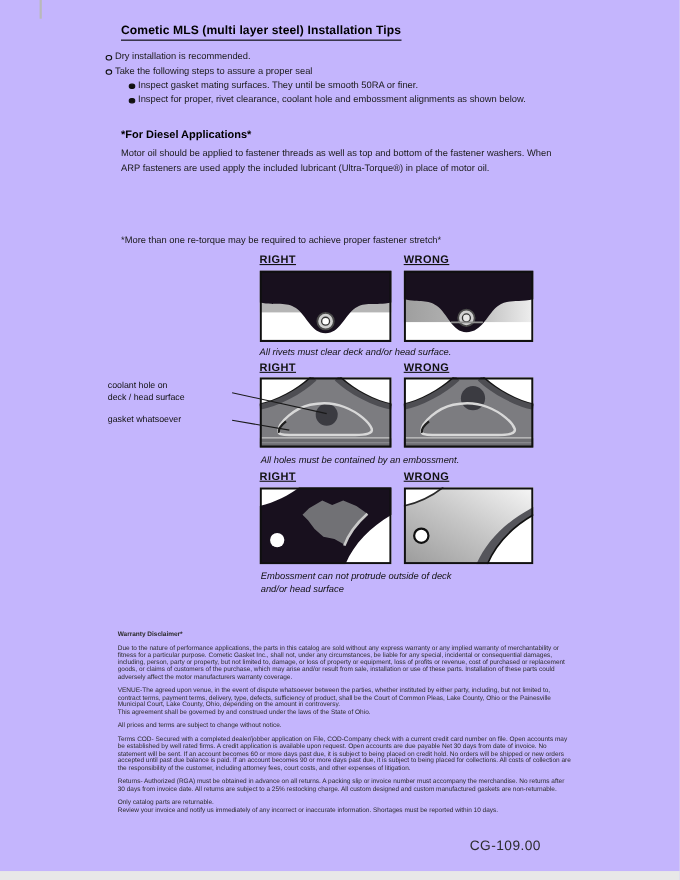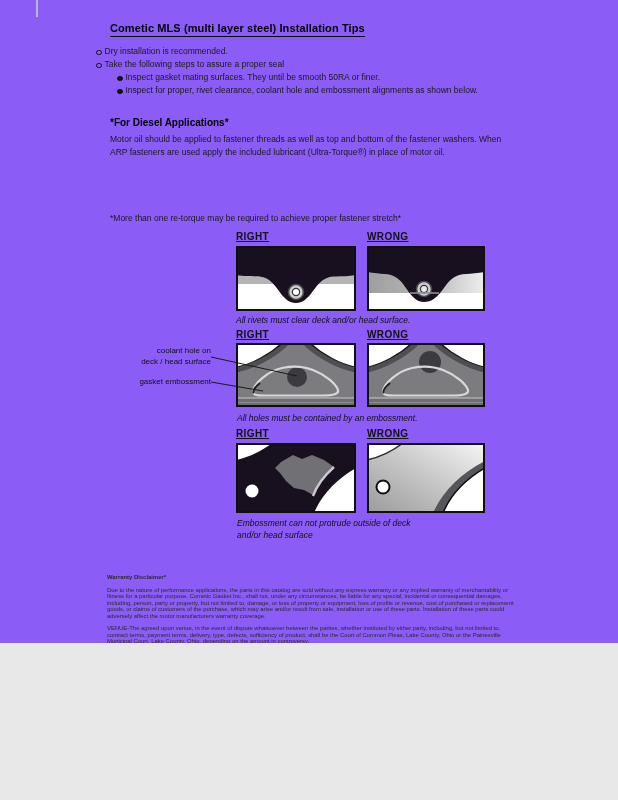--- a/index.html
+++ b/index.html
@@ -1,19 +1,19 @@
 <!DOCTYPE html>
 <html><head>
 <meta charset="utf-8">
 <style>
   html,body{margin:0;padding:0;background:#e8e8e8;}
   .page{
     position:relative;
-    width:618px;height:643px;
-    background:#8b5cf6;
+    width:618px;height:792px;
+    background:#c4b5fd;
     font-family:"Liberation Sans","DejaVu Sans",sans-serif;
     color:#1a1a1a;
     overflow:hidden;
   }
   .abs{position:absolute;}
   .page-edge-line{left:36px;top:0;width:2px;height:17px;background:#b9b9b9;}
   .title{
     left:110px;top:22px;
     font-size:11px;font-weight:bold;color:#000;
     border-bottom:1.6px solid #000;padding-bottom:1.5px;
@@ -28,21 +28,21 @@
   .sub{margin-left:21px;}
   .tip-marker.filled{background:#111;}
   .h-diesel{left:110px;top:117px;font-size:10px;font-weight:bold;color:#000;white-space:nowrap;}
   .body-para{left:110px;width:402px;font-size:8.5px;line-height:13px;}
   .p1{top:133px;}
   .p2{top:168px;}
   .note{top:212px;white-space:nowrap;}
   .rw-label{font-size:10px;font-weight:bold;letter-spacing:.4px;color:#111;text-align:left;text-decoration:underline;}
   .panel{display:block;}
   .caption{font-size:8.5px;line-height:12px;color:#111;font-style:italic;}
-  .callout{font-size:8px;line-height:10.5px;text-align:right;color:#111;}
+  .callout{font-size:8px;line-height:10.5px;text-align:left;color:#111;}
   .leader{pointer-events:none;}
   .disclaimer{left:107px;top:574px;width:414px;font-size:5.9px;line-height:6.5px;color:#2a2a2a;}
   .disclaimer .dh{font-weight:bold;margin:0 0 6px 0;}
   .disclaimer p{margin:6px 0 0 0;}
   .disclaimer p.tight{margin-top:0;}
   .pageno{left:383px;top:762px;font-size:12.5px;color:#2b2b2b;letter-spacing:.4px;white-space:nowrap;margin-left:44px;}
 </style>
 </head>
 <body>
 
@@ -107,21 +107,21 @@
 
   <div class="abs caption" style="left:236px;top:314px;width:280px;">All rivets must clear deck and/or head surface.</div>
 
   <div class="abs rw-label" style="left:236px;top:329px;width:120px;">RIGHT</div>
   <div class="abs rw-label" style="left:367px;top:329px;width:118px;">WRONG</div>
 
   <div class="abs callout" style="left:98px;top:346px;width:113px;">
     <div>coolant hole on</div>
     <div>deck / head surface</div>
   </div>
-  <div class="abs callout" style="left:98px;top:377px;width:113px;">gasket embossment</div>
+  <div class="abs callout" style="left:98px;top:377px;width:113px;">gasket whatsoever</div>
 
   <svg class="abs panel" style="left:236px;top:343px;" width="120" height="64" viewBox="0 0 120 64">
     <rect width="120" height="64" fill="#7c7c80"></rect>
     <path d="M0,0 H47 C34,12 16,22 0,25 Z" fill="#ffffff"></path>
     <path d="M120,0 H73 C86,12 104,22 120,25 Z" fill="#ffffff"></path>
     <path d="M47,0 C34,12 16,22 0,25" fill="none" stroke="#161616" stroke-width="2.4"></path>
     <path d="M50,1 C37,13 17,24 0,27" fill="none" stroke="#4e4e53" stroke-width="5"></path>
     <path d="M73,0 C86,12 104,22 120,25" fill="none" stroke="#161616" stroke-width="2.4"></path>
     <path d="M70,1 C83,13 103,24 120,27" fill="none" stroke="#4e4e53" stroke-width="5"></path>
     <rect x="0" y="55" width="120" height="9" fill="#6e6e72"></rect>

